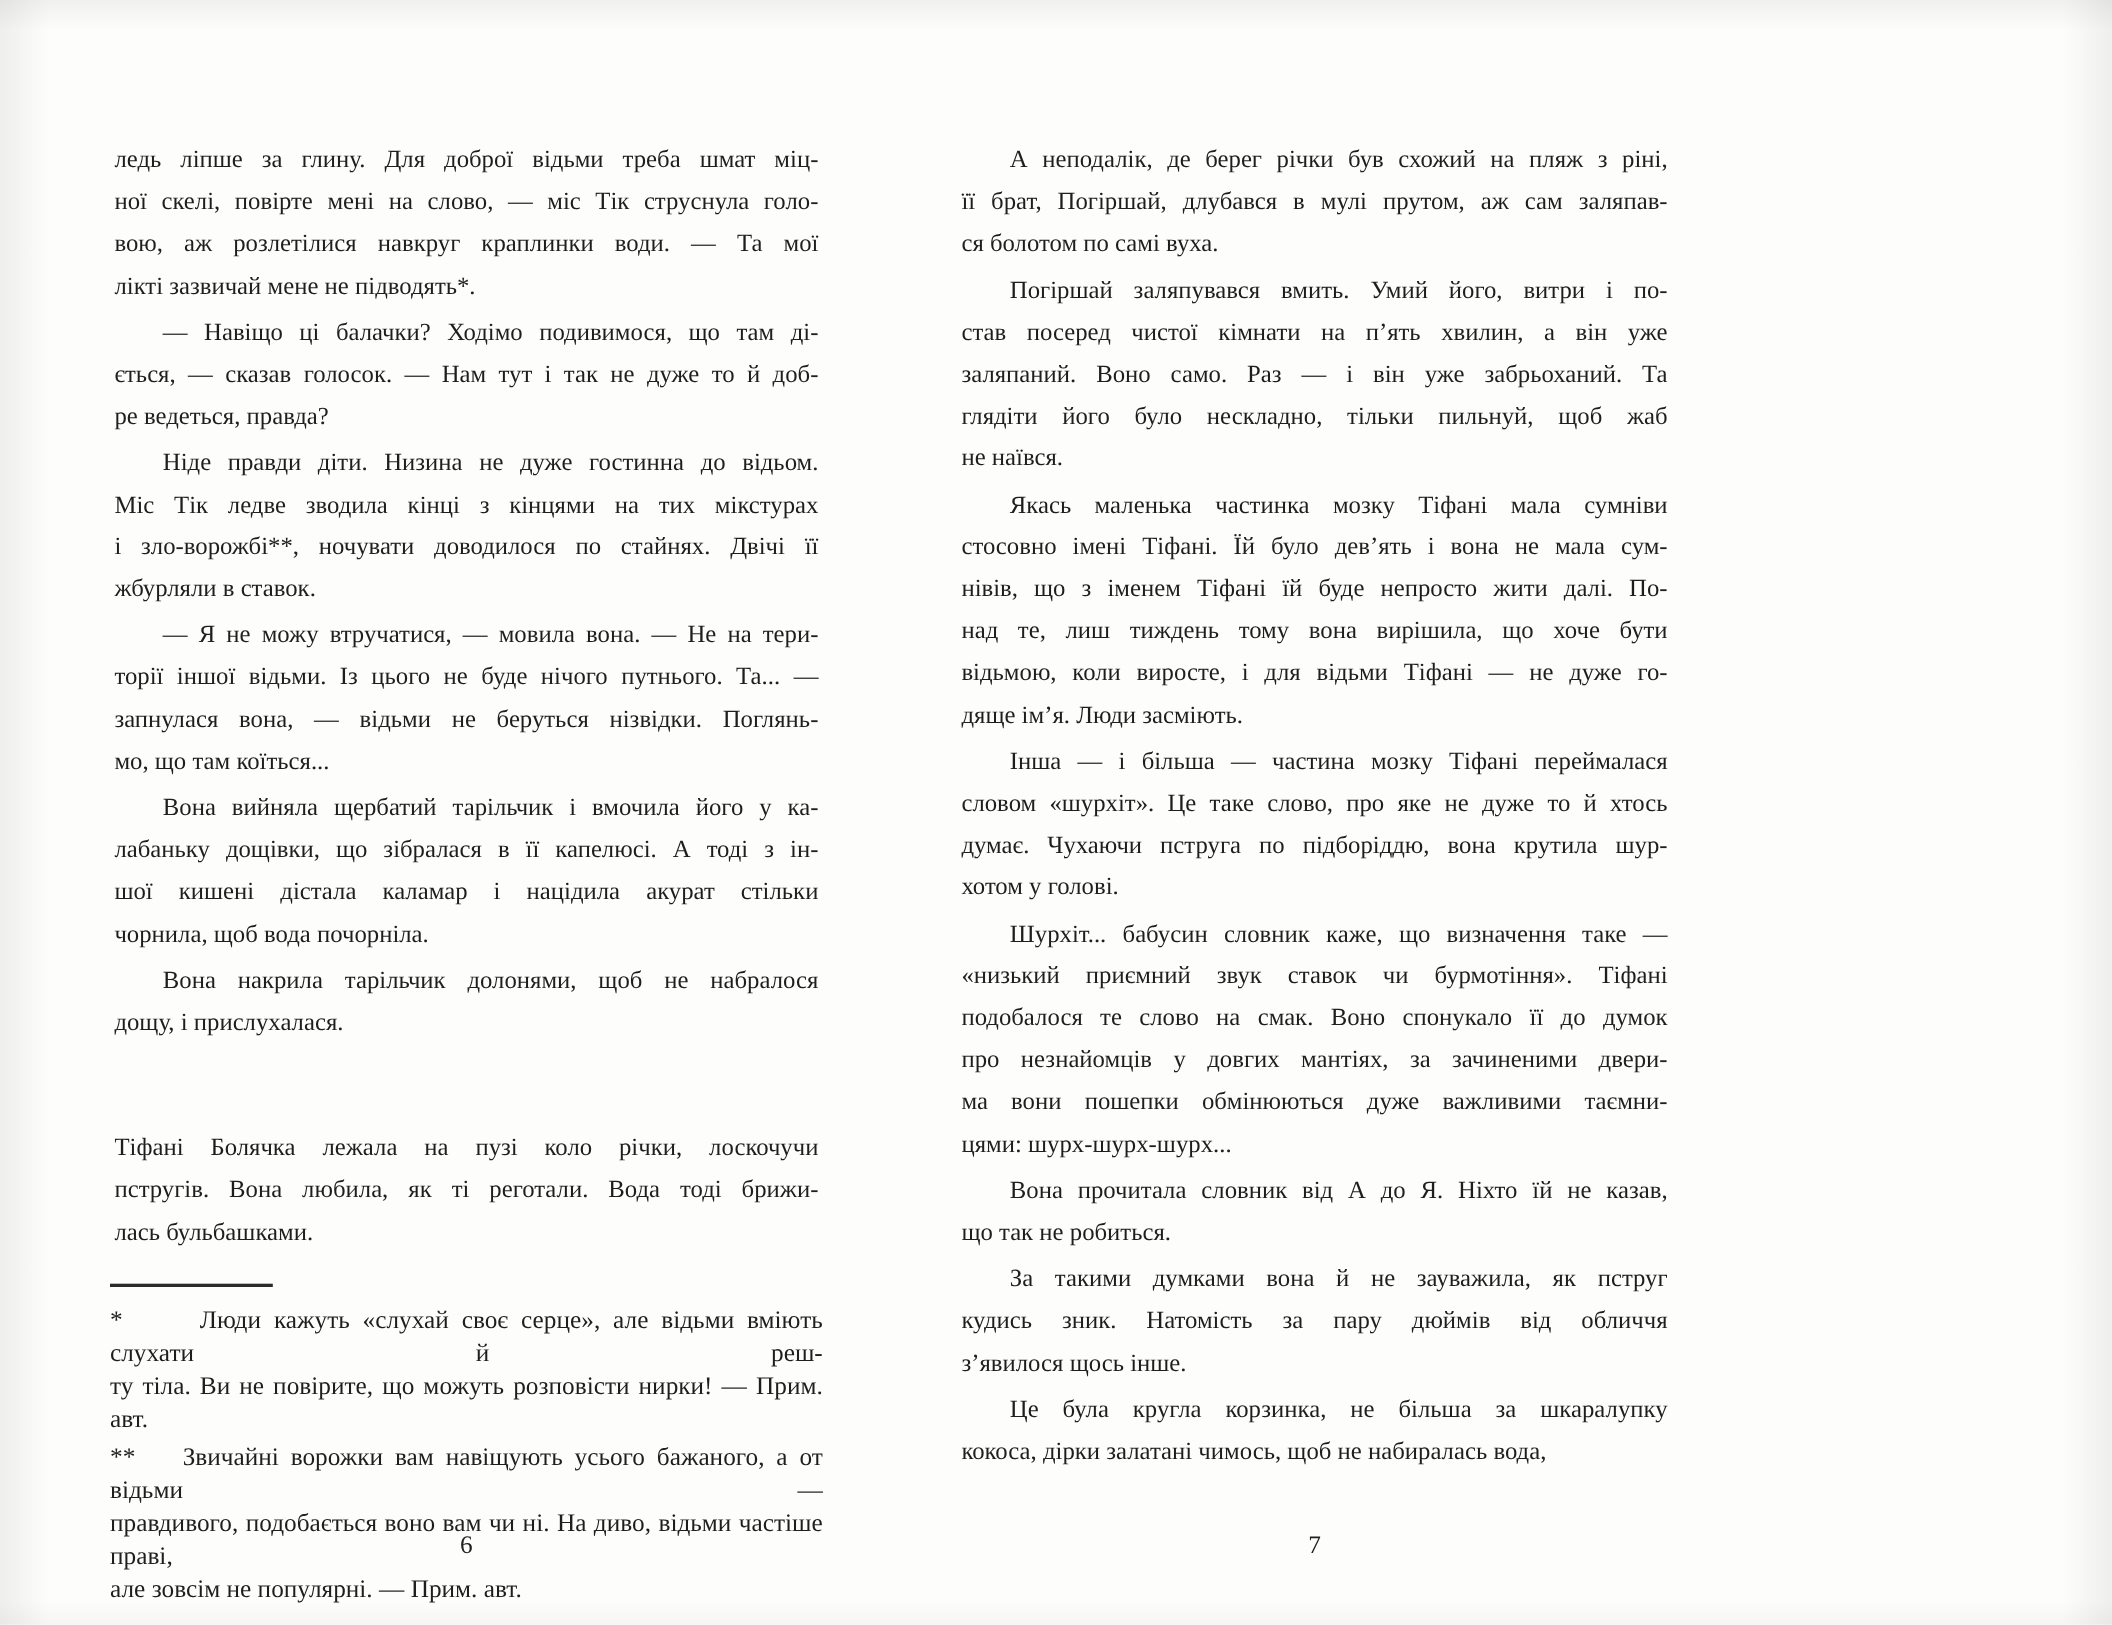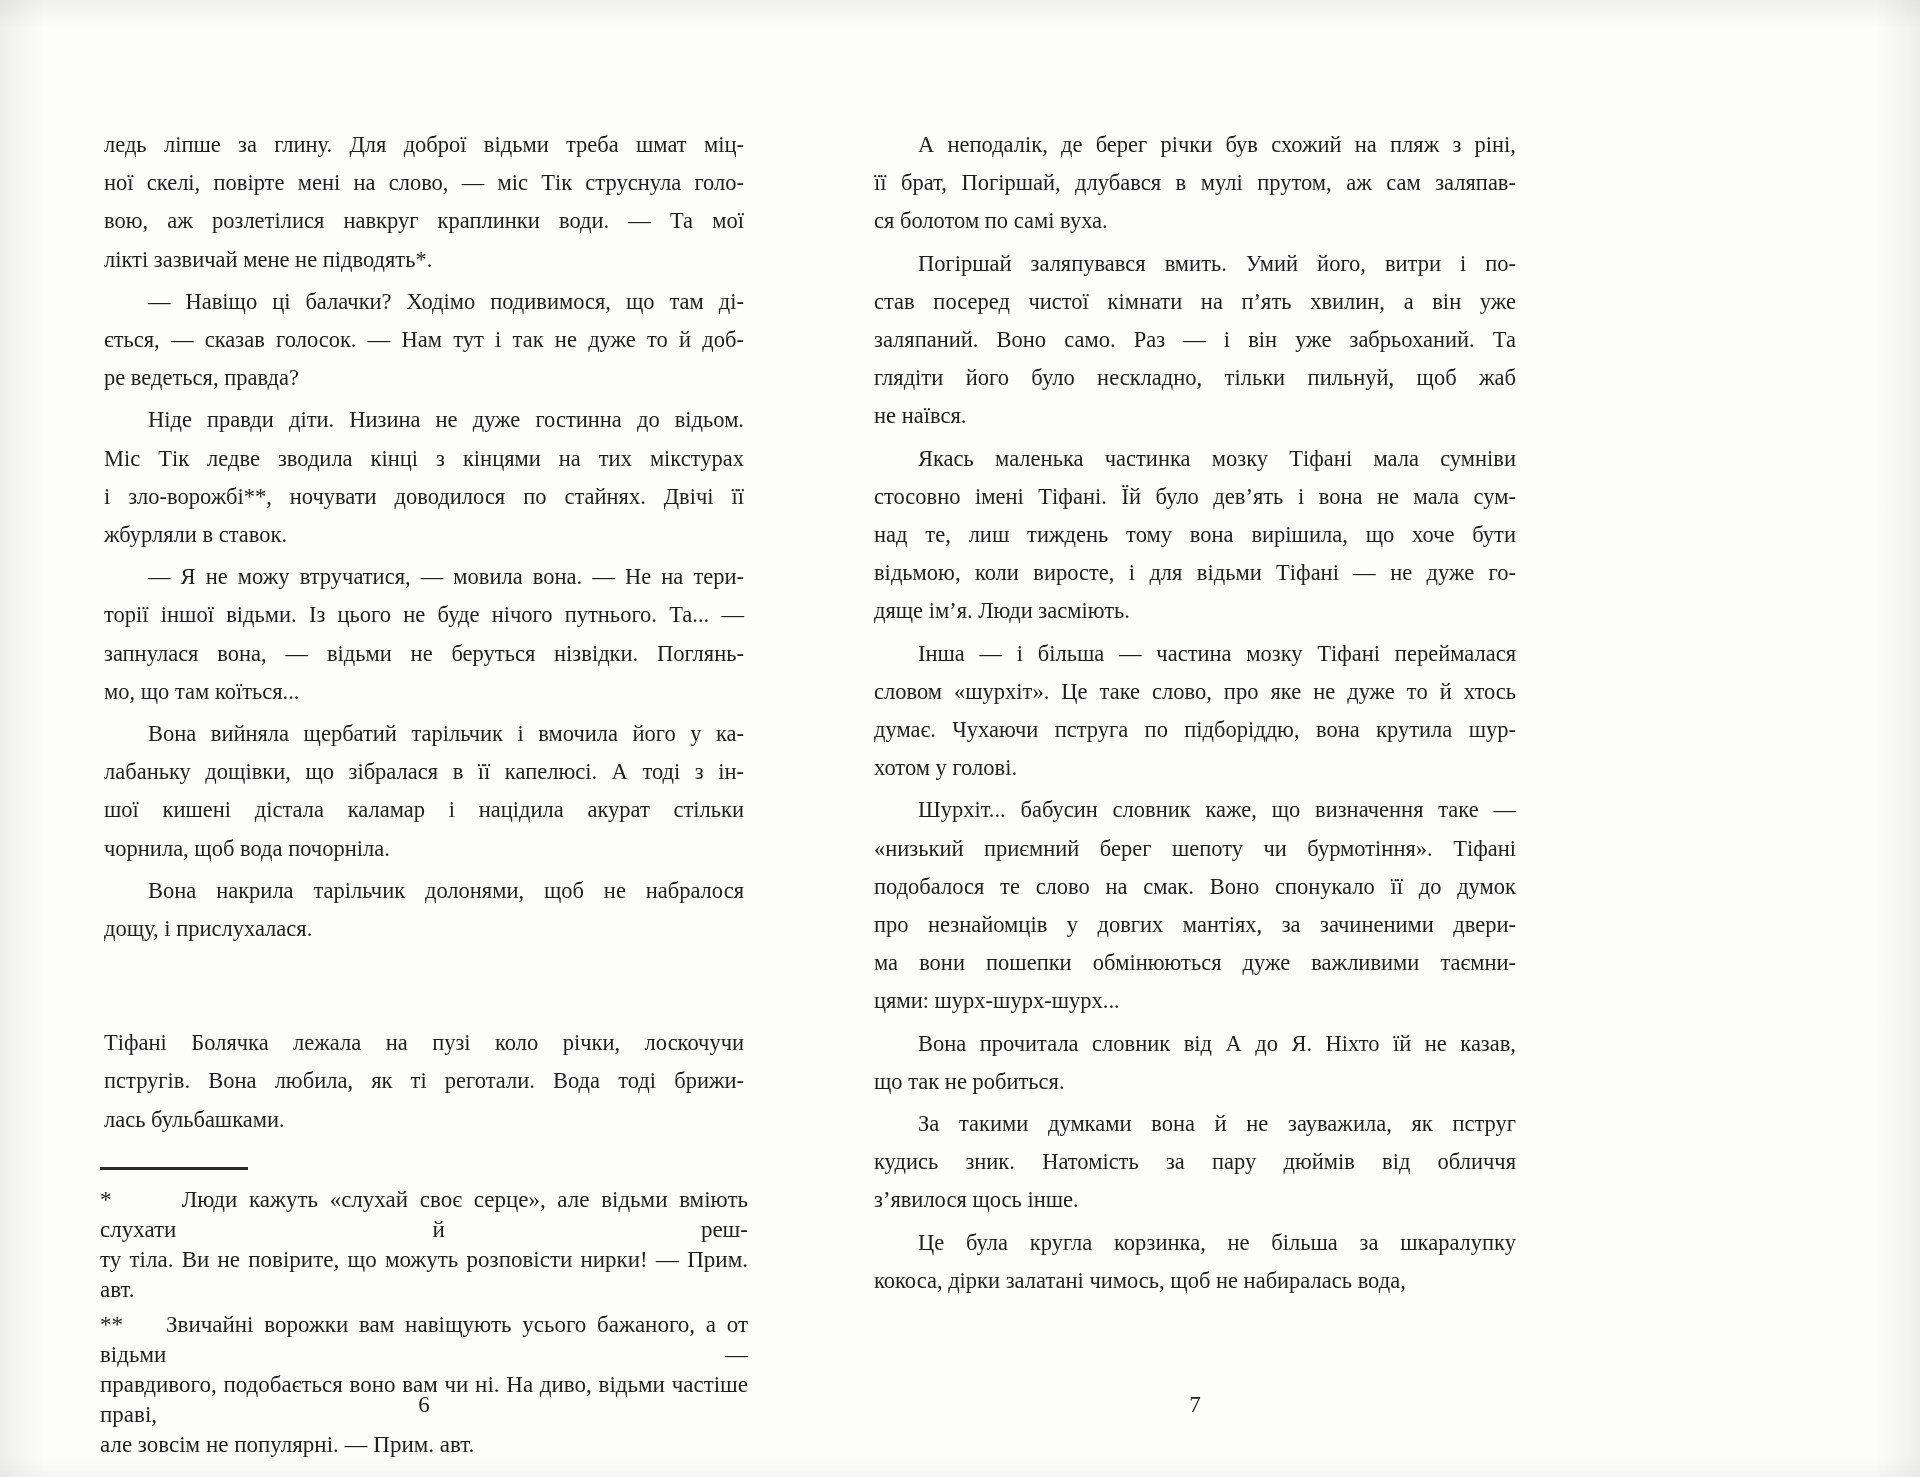--- a/index.html
+++ b/index.html
@@ -129,33 +129,34 @@
   <div class="para indent">
       <div class="tline">Погіршай заляпувався вмить. Умий його, витри і по-</div>
       <div class="tline">став посеред чистої кімнати на п’ять хвилин, а він уже</div>
       <div class="tline">заляпаний. Воно само. Раз — і він уже забрьоханий. Та</div>
       <div class="tline">глядіти його було нескладно, тільки пильнуй, щоб жаб</div>
       <div class="tline tlast">не наївся.</div>
     </div>
   <div class="para indent">
       <div class="tline">Якась маленька частинка мозку Тіфані мала сумніви</div>
       <div class="tline">стосовно імені Тіфані. Їй було дев’ять і вона не мала сум-</div>
+      <div class="tline">нівів, що з іменем Тіфані їй буде непросто жити далі. По-</div>
       <div class="tline">над те, лиш тиждень тому вона вирішила, що хоче бути</div>
       <div class="tline">відьмою, коли виросте, і для відьми Тіфані — не дуже го-</div>
       <div class="tline tlast">дяще ім’я. Люди засміють.</div>
     </div>
   <div class="para indent">
       <div class="tline">Інша — і більша — частина мозку Тіфані переймалася</div>
       <div class="tline">словом «шурхіт». Це таке слово, про яке не дуже то й хтось</div>
       <div class="tline">думає. Чухаючи пструга по підборіддю, вона крутила шур-</div>
       <div class="tline tlast">хотом у голові.</div>
     </div>
   <div class="para indent">
       <div class="tline">Шурхіт... бабусин словник каже, що визначення таке —</div>
-      <div class="tline">«низький приємний берег шепоту чи бурмотіння». Тіфані</div>
+      <div class="tline">«низький приємний звук ставок чи бурмотіння». Тіфані</div>
       <div class="tline">подобалося те слово на смак. Воно спонукало її до думок</div>
       <div class="tline">про незнайомців у довгих мантіях, за зачиненими двери-</div>
       <div class="tline">ма вони пошепки обмінюються дуже важливими таємни-</div>
       <div class="tline tlast">цями: шурх-шурх-шурх...</div>
     </div>
   <div class="para indent">
       <div class="tline">Вона прочитала словник від А до Я. Ніхто їй не казав,</div>
       <div class="tline tlast">що так не робиться.</div>
     </div>
   <div class="para indent">

